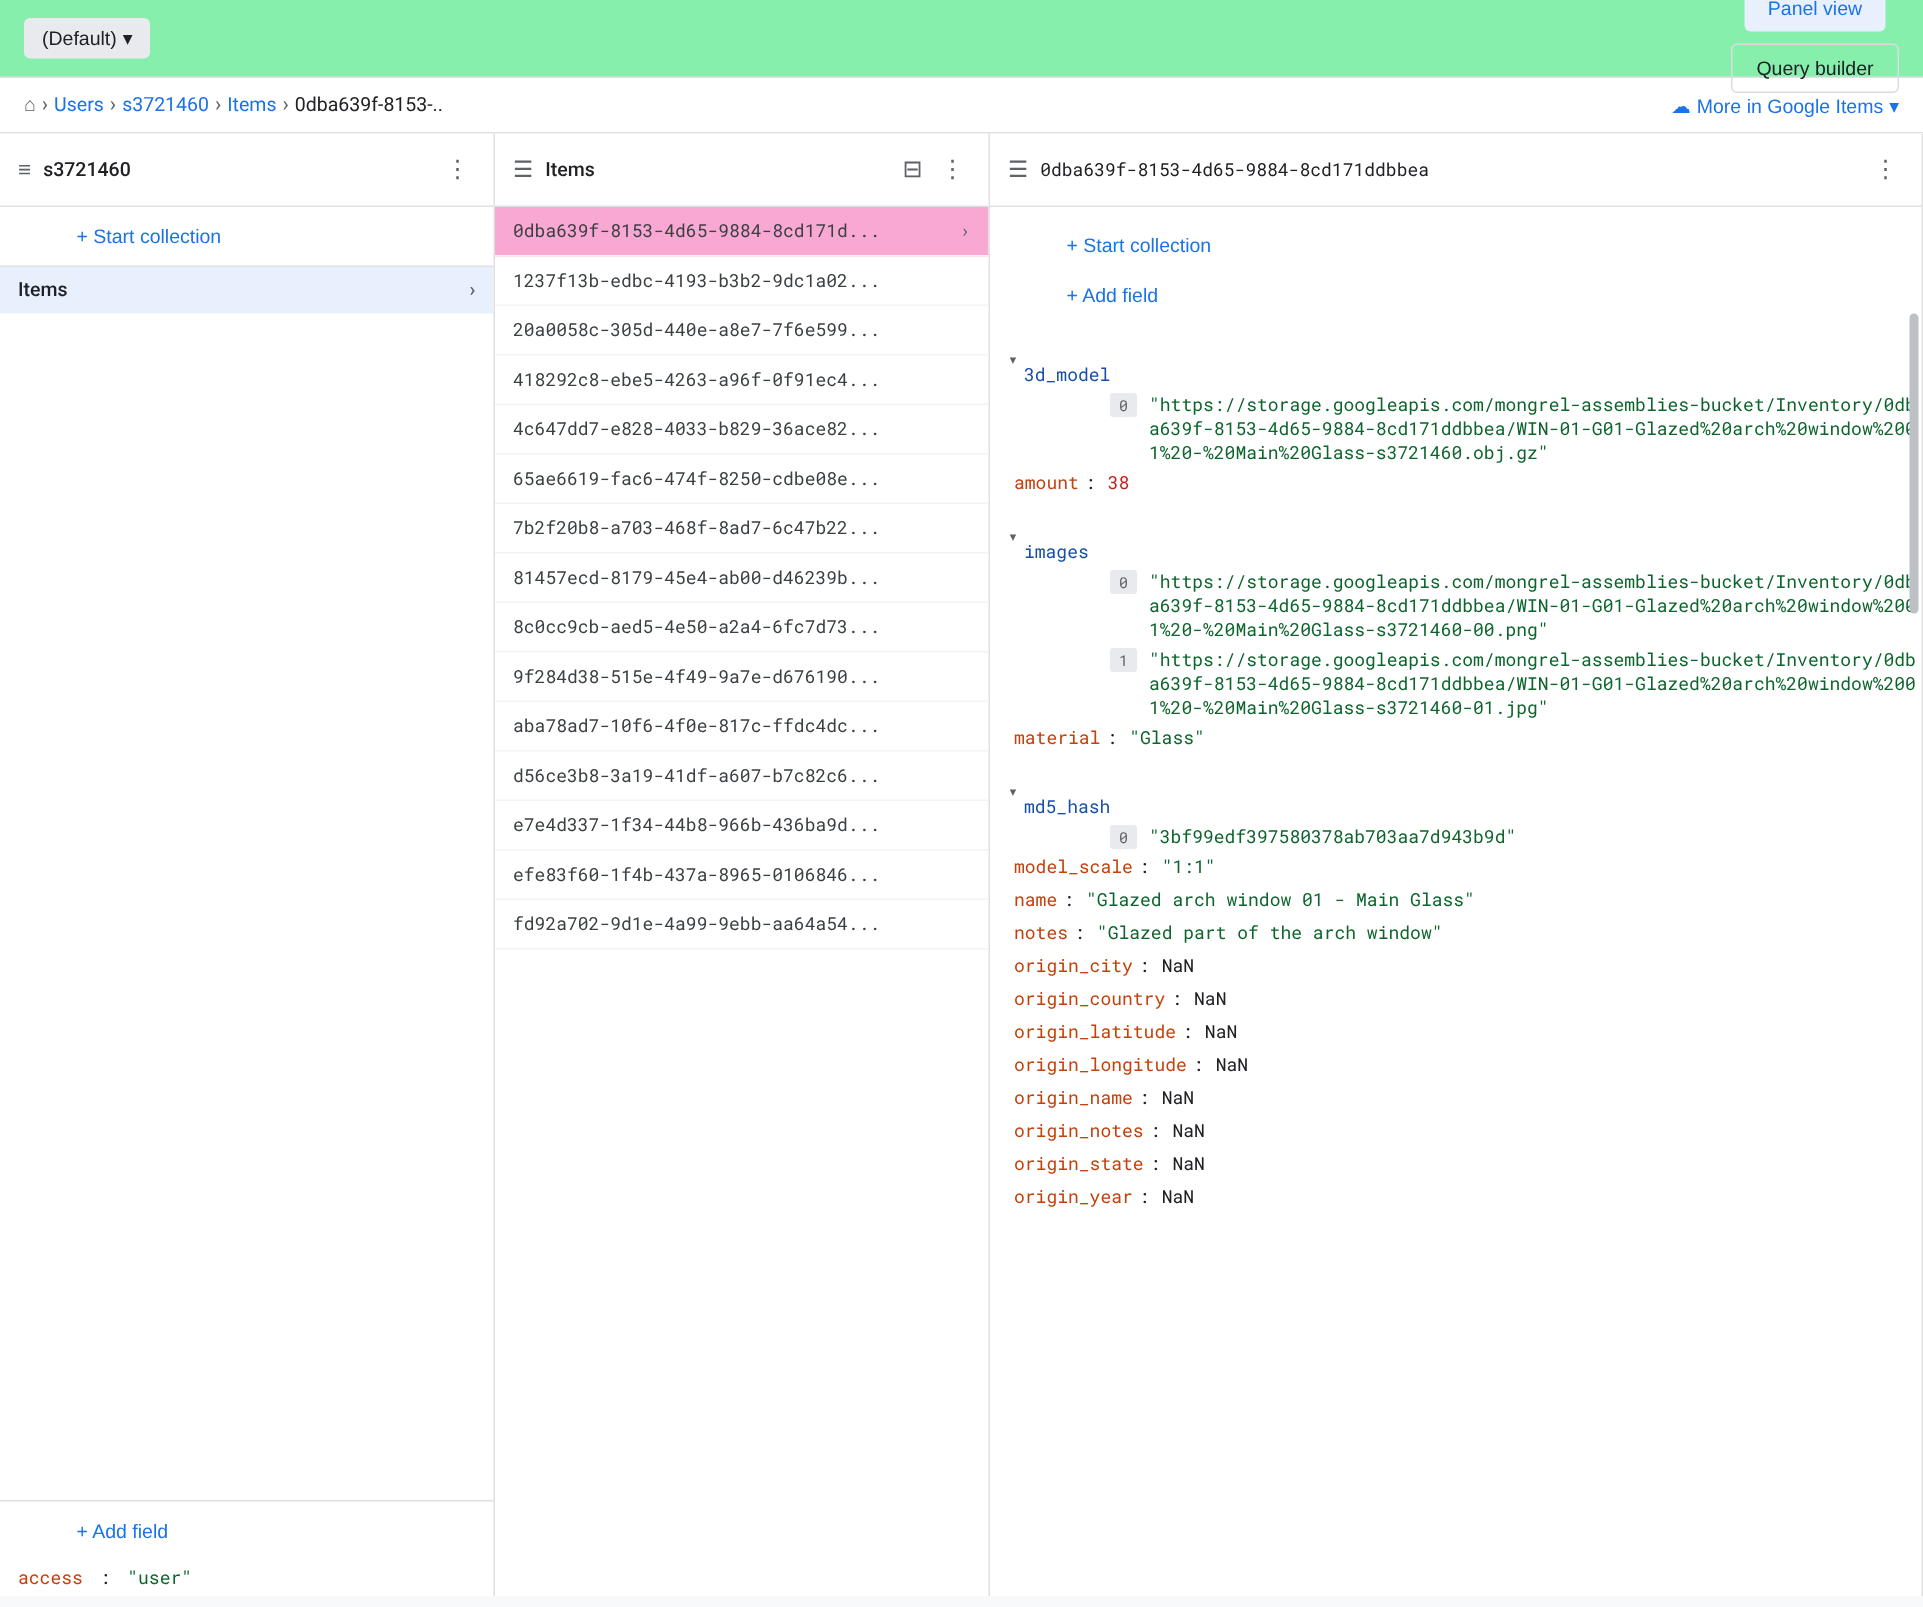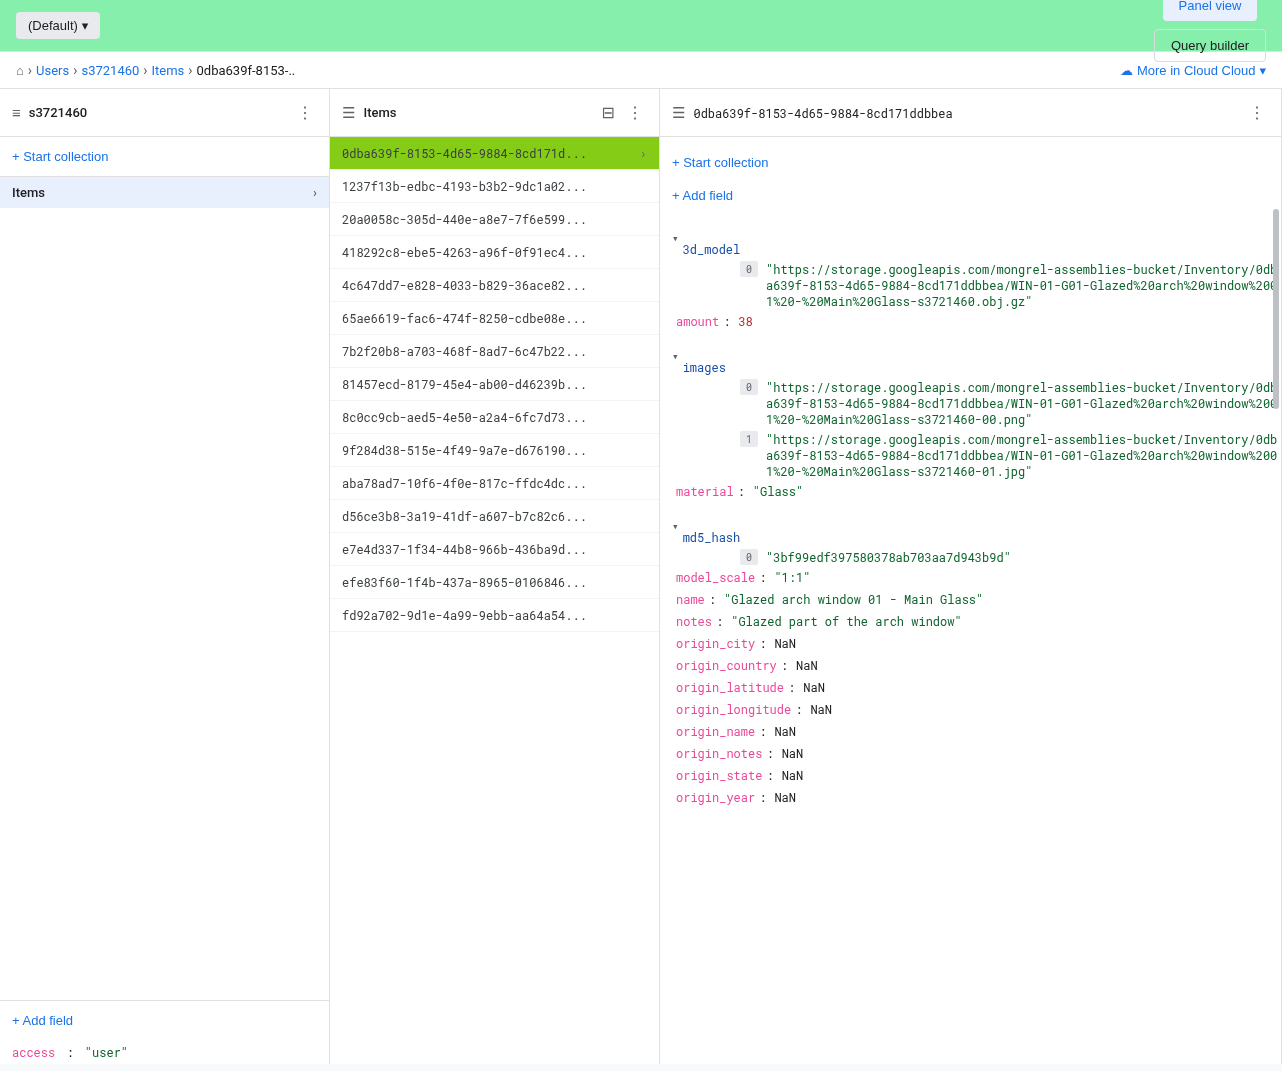--- a/index.html
+++ b/index.html
@@ -88,36 +88,36 @@
     }
 
     
     .action-bar {
       padding: 8px 12px;
       border-bottom: 1px solid #e0e0e0;
     }
     .add-btn {
       display: flex; align-items: center; gap: 4px;
       background: transparent; border: none; cursor: pointer;
-      color: #1a73e8; font-size: 13px; font-weight: 500; padding: 4px 0;
+      color: #1a73e8; font-size: 13px; font-weight: 500; padding: 4px 0; margin-left: 39px;
     }
 
     
     .doc-list { overflow-y: auto; flex: 1; }
     .doc-item {
       display: flex;
       align-items: center;
       padding: 8px 12px;
       cursor: pointer;
       border-bottom: 1px solid #f1f3f4;
       font-size: 12px;
       color: #3c4043;
       font-family: 'Roboto Mono', monospace;
     }
-    .doc-item.selected { background: #84cc16; }
+    .doc-item.selected { background: #f9a8d4; }
     .doc-item-text { flex: 1; overflow: hidden; text-overflow: ellipsis; white-space: nowrap; }
     .doc-item-arrow { color: #5f6368; font-size: 12px; }
 
     
     .collection-item {
       display: flex;
       align-items: center;
       padding: 8px 12px;
       cursor: pointer;
       background: #e8f0fe;
@@ -132,21 +132,21 @@
 
     .field-row {
       display: flex;
       align-items: flex-start;
       padding: 2px 16px;
       font-size: 12px;
       font-family: 'Roboto Mono', monospace;
       color: #202124;
       min-height: 22px;
     }
-    .field-key { color: #ec4899; white-space: nowrap; margin-right: 4px; }
+    .field-key { color: #c2410c; white-space: nowrap; margin-right: 4px; }
     .field-colon { color: #202124; margin-right: 4px; }
     .field-value { color: #0d652d; word-break: break-all; }
     .field-value.string { color: #0d652d; }
     .field-value.number { color: #c5221f; }
     .field-value.nan { color: #202124; }
 
     .field-section-header {
       display: flex;
       align-items: center;
       padding: 2px 12px;
@@ -230,21 +230,21 @@
   <span class="breadcrumb-sep">›</span>
   <a class="breadcrumb-link">Users</a>
   <span class="breadcrumb-sep">›</span>
   <a class="breadcrumb-link">s3721460</a>
   <span class="breadcrumb-sep">›</span>
   <a class="breadcrumb-link">Items</a>
   <span class="breadcrumb-sep">›</span>
   <span class="breadcrumb-current">0dba639f-8153-..</span>
   <button class="more-cloud-btn">
     <span>☁</span>
-    <span>More in Cloud Cloud</span>
+    <span>More in Google Items</span>
     <span>▾</span>
   </button>
 </div>
 
 <div class="main-content">
 
   <div class="panel panel-left">
     <div class="panel-header">
       <span class="panel-header-icon">≡</span>
       <span class="panel-header-title">s3721460</span>

